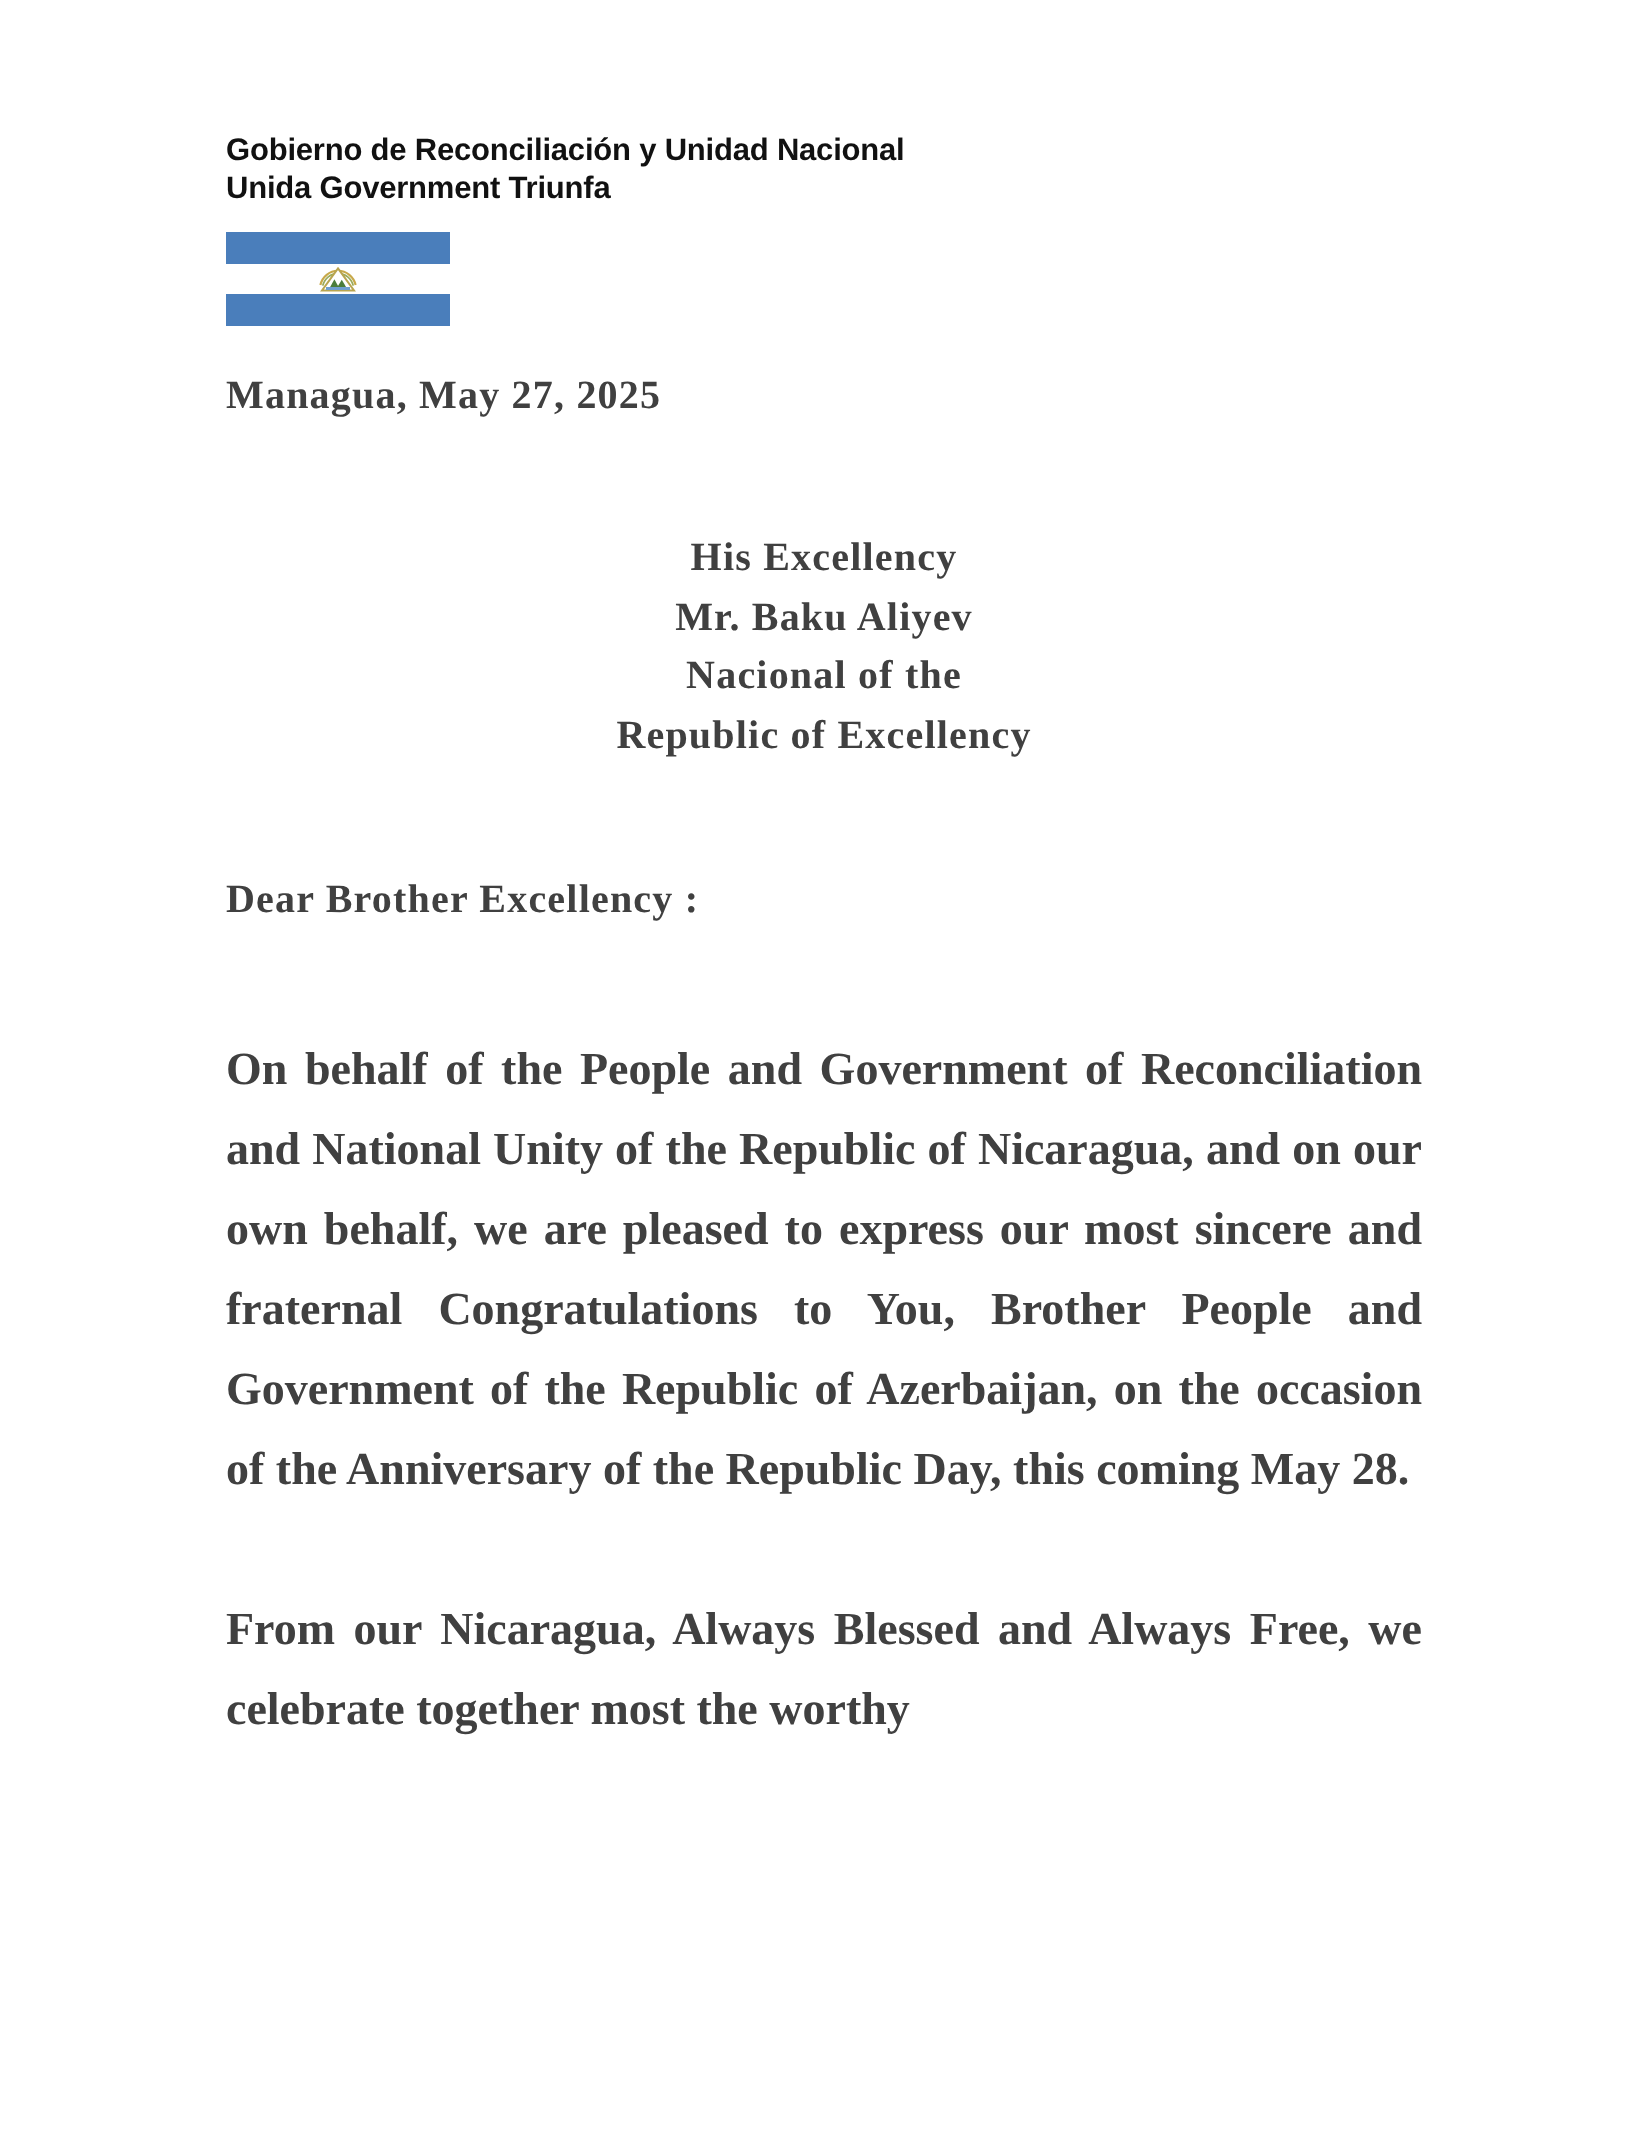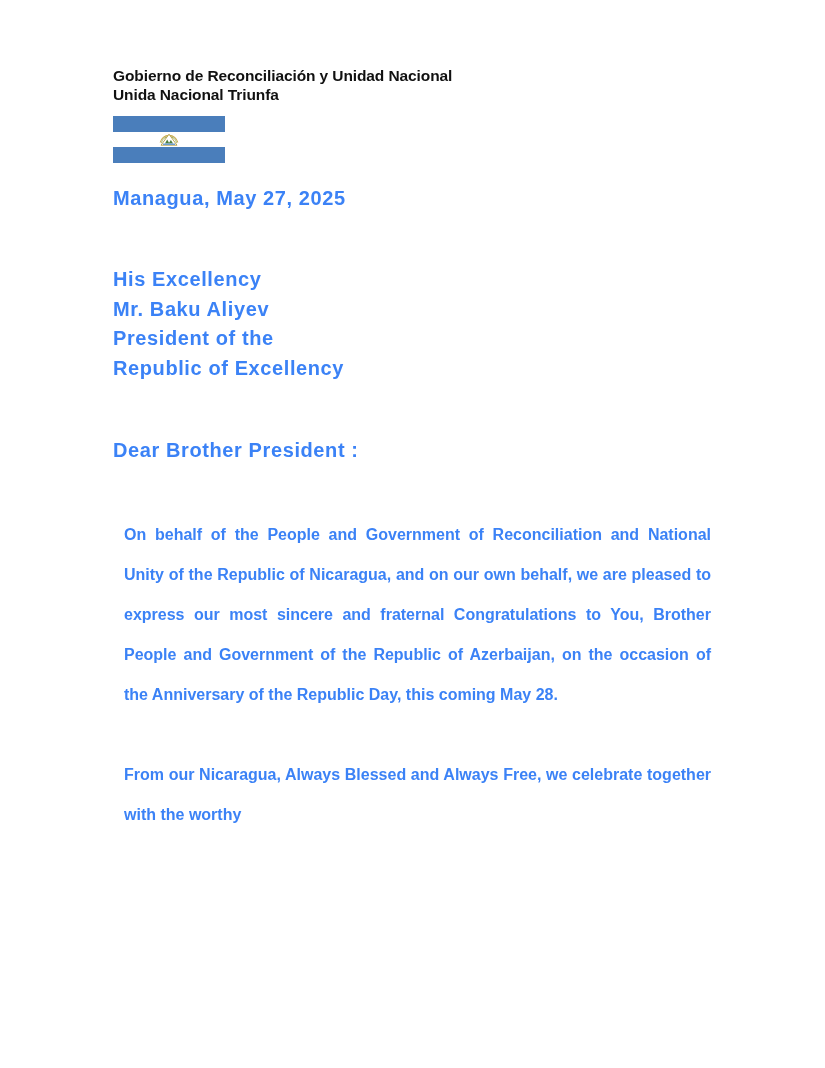--- a/index.html
+++ b/index.html
@@ -65,73 +65,74 @@
 
   
   .doc-body {
     position: absolute;
     left: 113px;
     top: 183px;
     width: 598px;
   }
 
   .mono {
-    font-family: Liberation Sans, sans-serif;
-    color: #3b82f6;
+    font-family: Liberation Serif, serif;
+    color: #404040;
   }
 
   .date-line {
     font-size: 20px;
     font-weight: bold;
     line-height: 30px;
     letter-spacing: 0.6px;
     white-space: pre;
     margin: 0 0 52px 0;
   }
 
   .address-block {
     margin: 0 0 52px 0;
   }
   .address-line {
     font-size: 20px;
     font-weight: bold;
     line-height: 29.6px;
     letter-spacing: 0.6px;
     white-space: pre;
+    text-align: center;
   }
 
   .salutation {
     font-size: 20px;
     font-weight: bold;
     line-height: 30px;
     letter-spacing: 0.6px;
     white-space: pre;
     margin: 0 0 50px 0;
   }
 
   .paragraph {
-    font-size: 16px;
+    font-size: 23px;
     font-weight: bold;
     line-height: 40px;
     text-align: justify;
     text-align-last: left;
     letter-spacing: 0px;
-    margin: 0 0 40px 11px;
+    margin: 0 0 40px 0;
     
   }
   .paragraph:last-child { margin-bottom: 0; }
 </style>
 </head>
 <body>
 
 <div class="page">
 
   <div class="letterhead">
     <div class="letterhead-line">Gobierno de Reconciliación y Unidad Nacional</div>
-    <div class="letterhead-line">Unida Nacional Triunfa</div>
+    <div class="letterhead-line">Unida Government Triunfa</div>
   </div>
 
   <div class="flag">
     <div class="flag-band flag-band-top"></div>
     <div class="flag-band flag-band-middle">
       <svg class="flag-emblem" viewBox="0 0 26 22">
 
         <path d="M4.2 14.5 A9 9 0 0 1 21.8 14.5" fill="none" stroke="#c8a94a" stroke-width="1.1"></path>
         <path d="M5.4 14.8 A7.8 7.8 0 0 1 20.6 14.8" fill="none" stroke="#9aab5c" stroke-width="0.9"></path>
 
@@ -146,25 +147,25 @@
     <div class="flag-band flag-band-bottom"></div>
   </div>
 
   <div class="doc-body">
 
     <div class="mono date-line">Managua, May 27, 2025</div>
 
     <div class="address-block">
       <div class="mono address-line">His Excellency</div>
       <div class="mono address-line">Mr. Baku Aliyev</div>
-      <div class="mono address-line">President of the</div>
+      <div class="mono address-line">Nacional of the</div>
       <div class="mono address-line">Republic of Excellency</div>
     </div>
 
-    <div class="mono salutation">Dear Brother President :</div>
+    <div class="mono salutation">Dear Brother Excellency :</div>
 
     <p class="mono paragraph">On behalf of the People and Government of Reconciliation and National Unity of the Republic of Nicaragua, and on our own behalf, we are pleased to express our most sincere and fraternal Congratulations to You, Brother People and Government of the Republic of Azerbaijan, on the occasion of the Anniversary of the Republic Day, this coming May 28.</p>
 
-    <p class="mono paragraph" style="text-align-last: left;">From our Nicaragua, Always Blessed and Always Free, we celebrate together with the worthy</p>
+    <p class="mono paragraph" style="text-align-last: left;">From our Nicaragua, Always Blessed and Always Free, we celebrate together most the worthy</p>
 
   </div>
 
 </div>
 
 </body></html>

